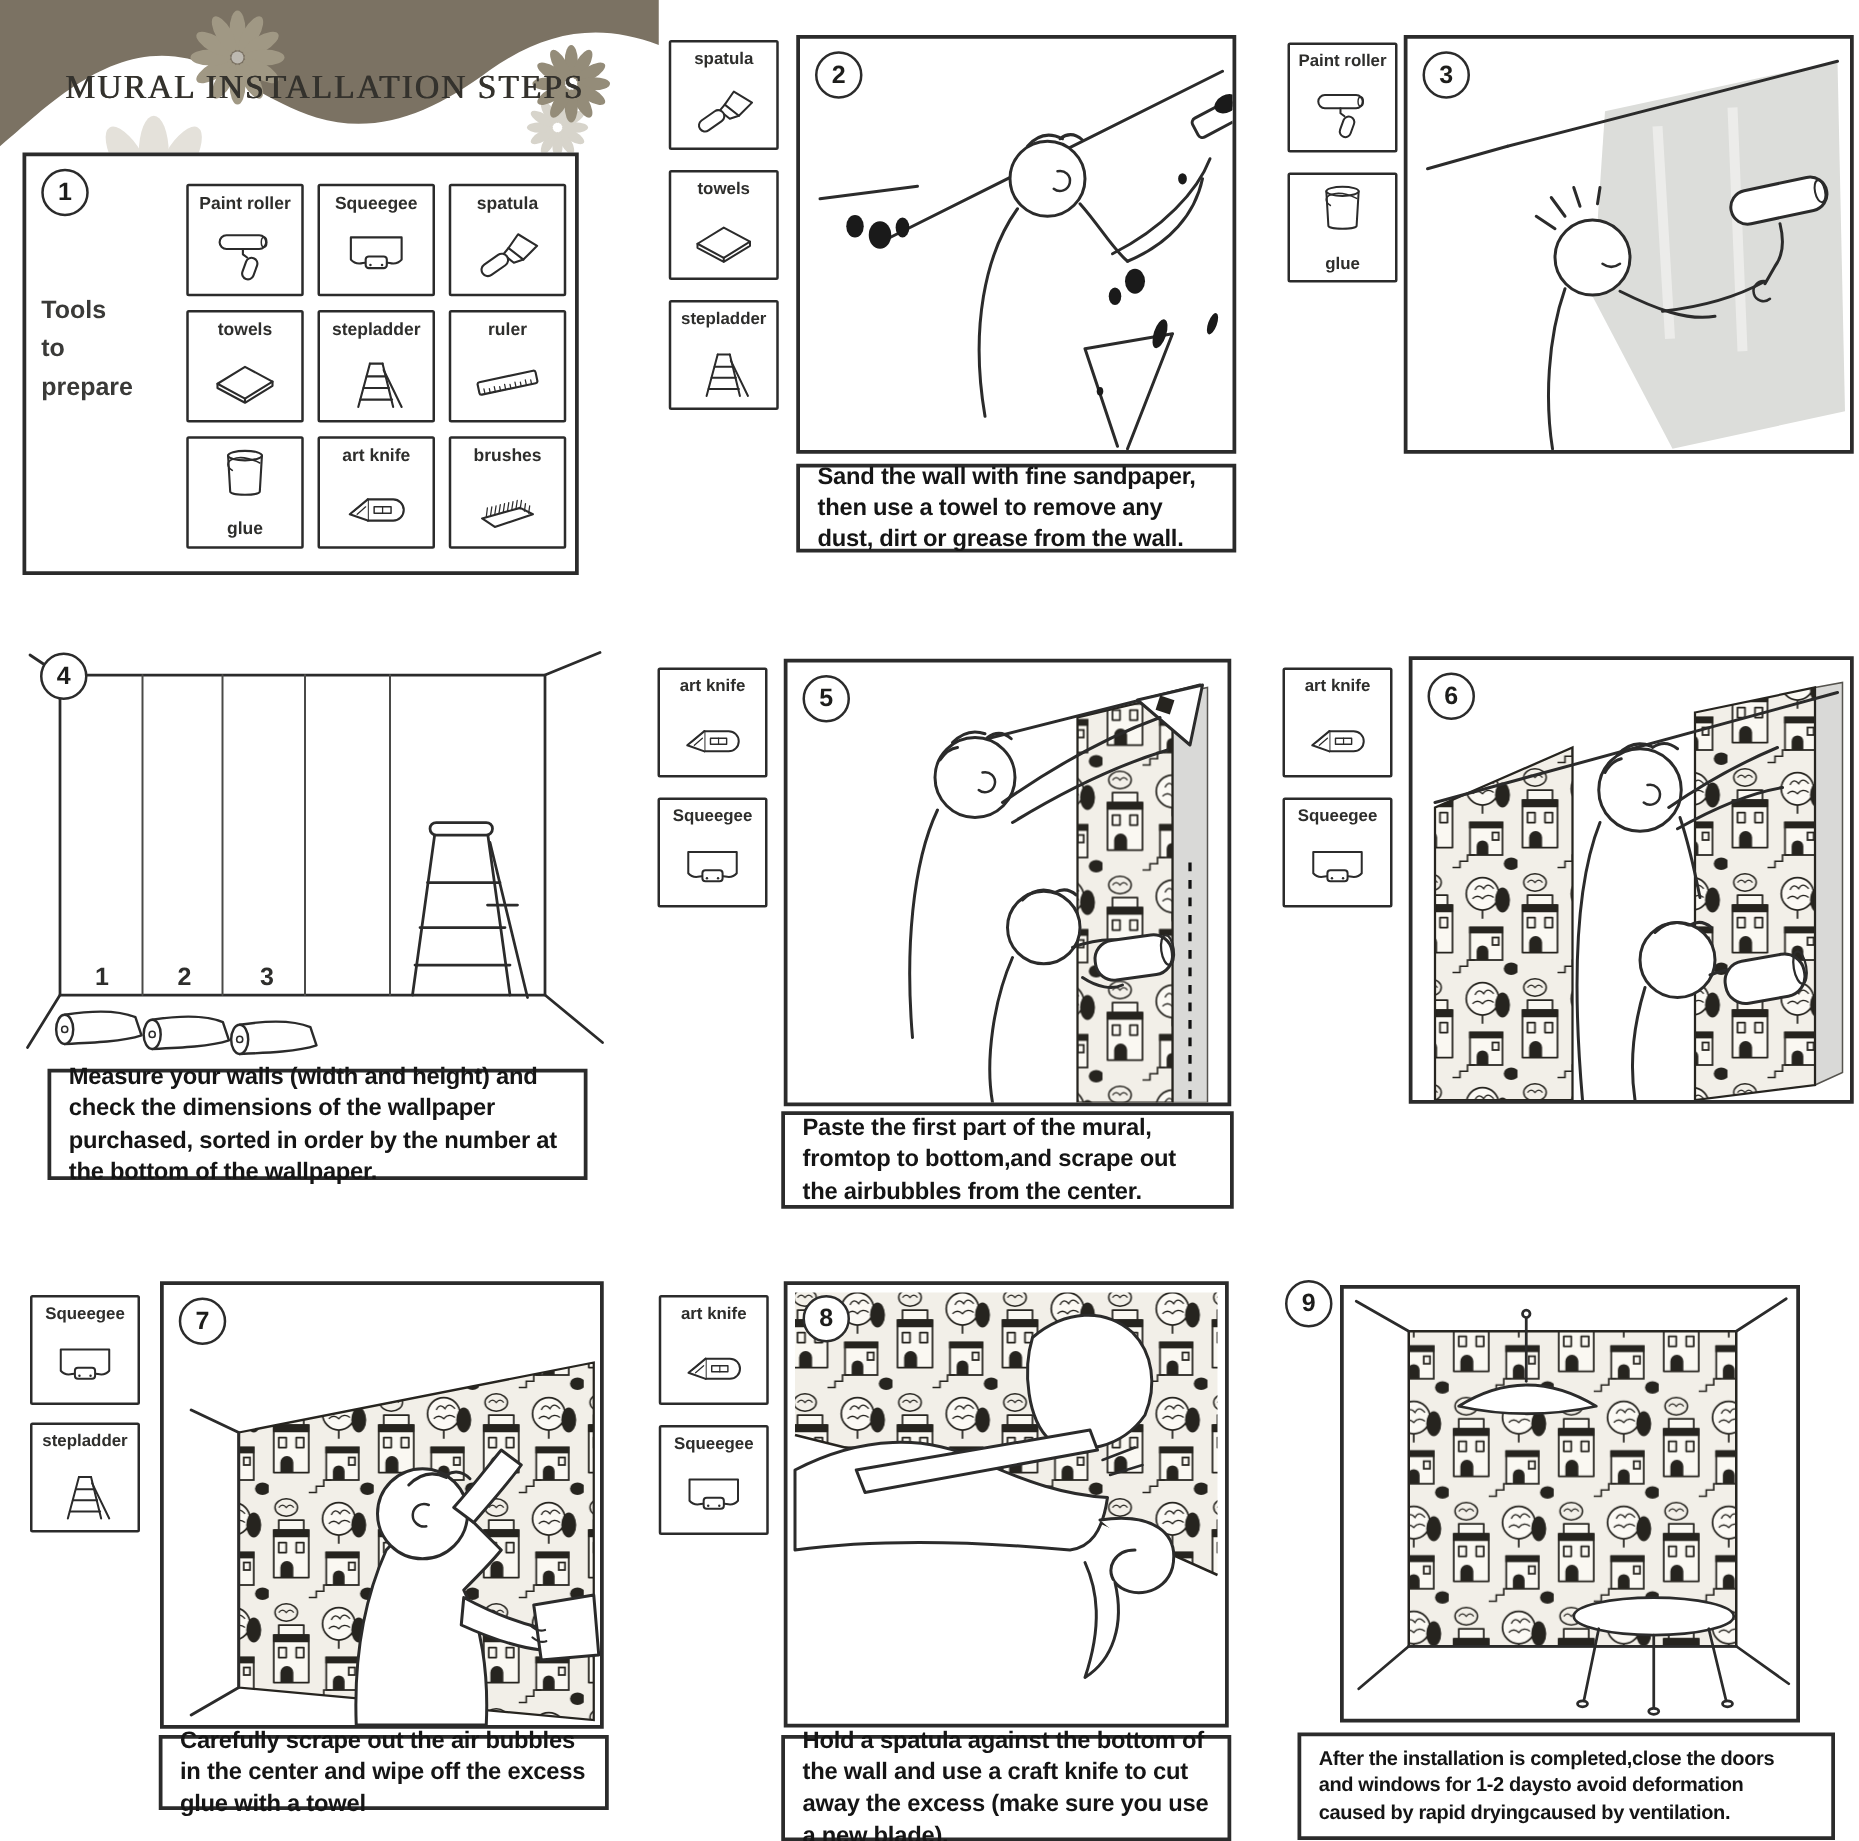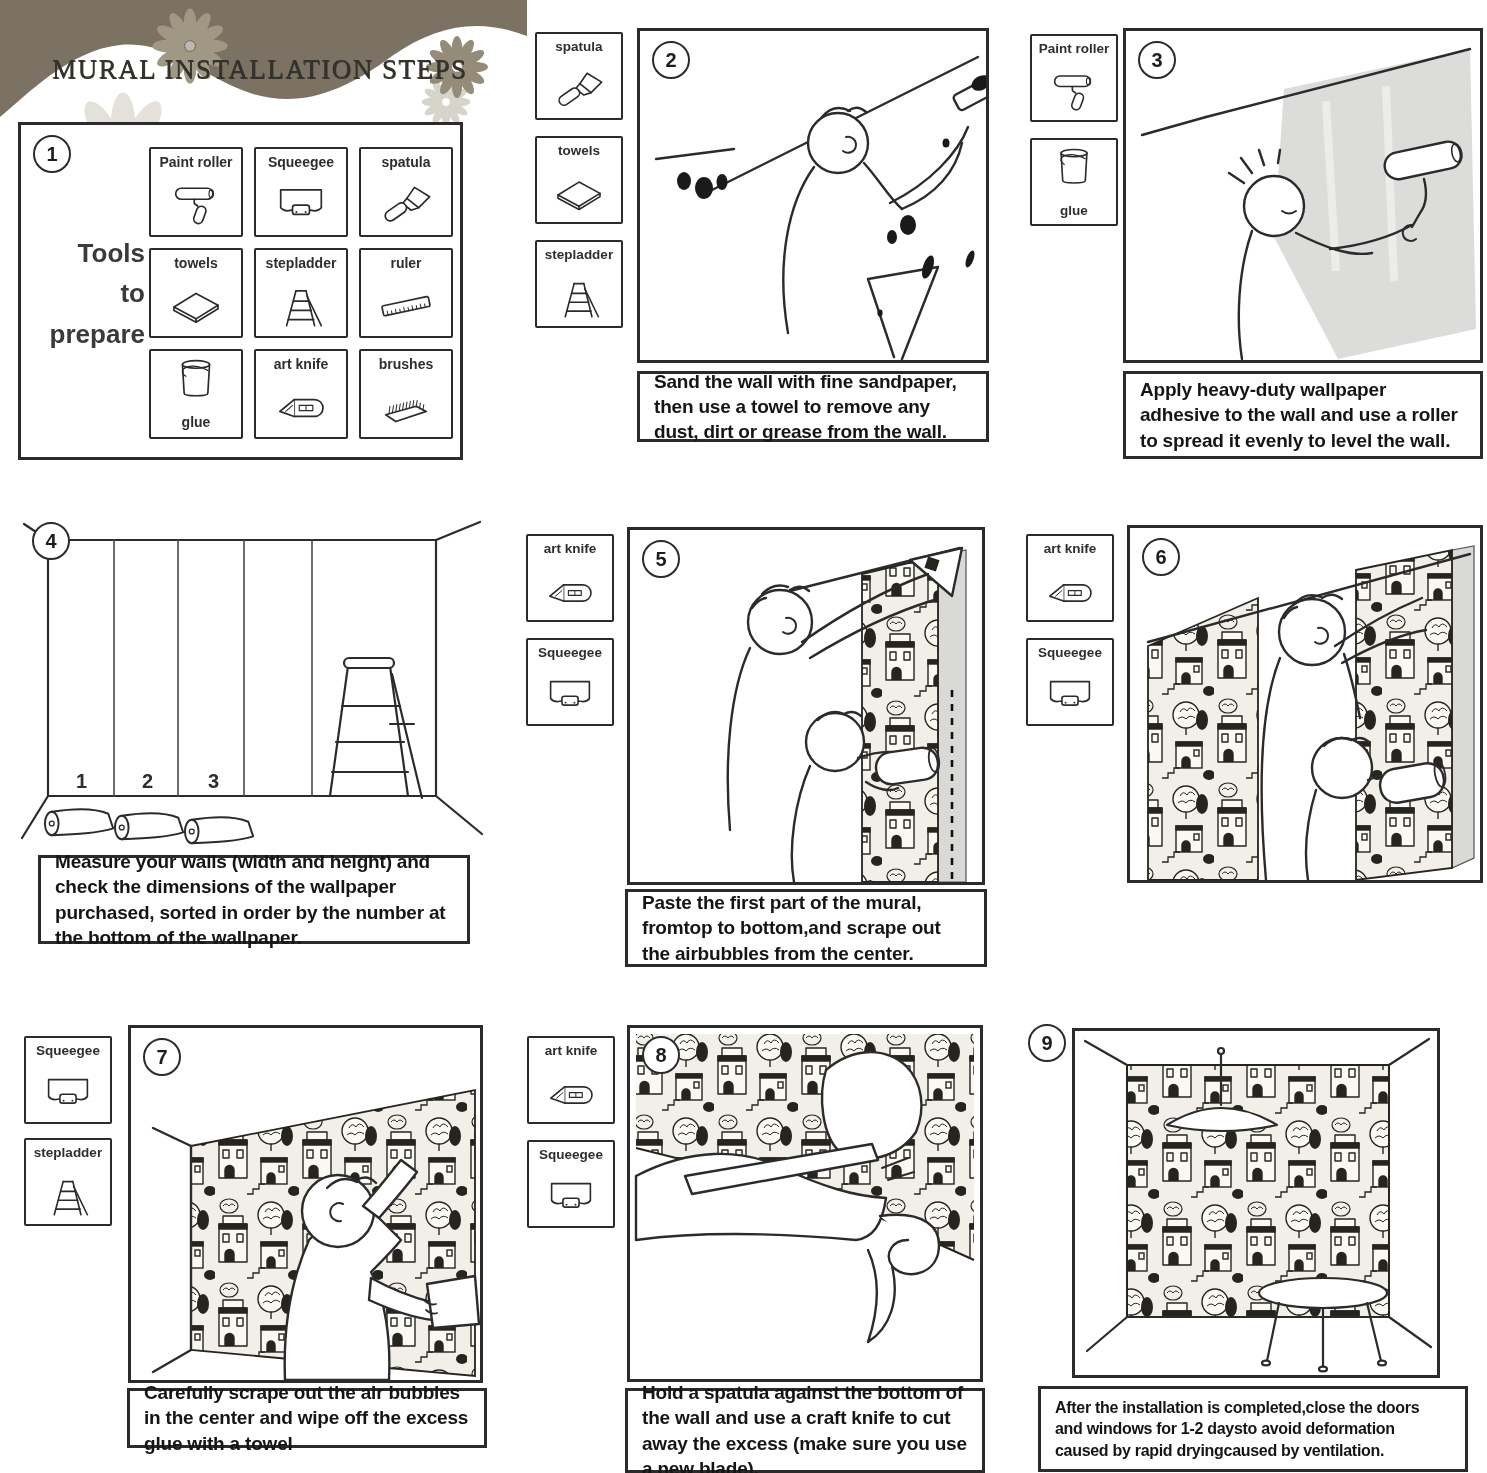--- a/index.html
+++ b/index.html
@@ -27,22 +27,22 @@
   .toolcell{border:2.5px solid #2b2b2b;border-radius:2px;background:#fff;box-sizing:border-box;
             display:flex;flex-direction:column;align-items:center;justify-content:space-between;
             padding:5px 2px 7px 2px;}
   .toolcell.label-bottom{flex-direction:column-reverse;}
   .toolcell .t-label{font-size:14px;font-weight:bold;color:#2e2e2c;white-space:nowrap;}
   .toolcell svg{width:58px;height:44px;}
 
   .title{position:absolute;left:52px;top:54px;font-family:"Liberation Serif", serif;font-weight:normal;
          font-size:27px;letter-spacing:1.5px;color:#34322d;z-index:4;white-space:nowrap;
          text-shadow:0.6px 0.6px 0 #34322d;}
-  .tools-label{position:absolute;left:12px;top:108px;width:112px;text-align:right;
-               font-size:26px;font-weight:bold;color:#3a3a38;line-height:1.55;z-index:2;}
+  .tools-label{position:absolute;left:12px;top:108px;width:112px;text-align:left;
+               font-size:20px;font-weight:bold;color:#3a3a38;line-height:1.55;z-index:2;}
 
   .grid9{position:absolute;left:128px;top:22px;width:304px;height:292px;display:grid;
          grid-template-columns:repeat(3,1fr);grid-template-rows:repeat(3,1fr);gap:11px;z-index:2;}
 
   .flower{position:absolute;pointer-events:none;}
   svg text{font-family:"Liberation Sans", sans-serif;}
 </style>
 </head>
 <body>
 
@@ -344,23 +344,20 @@
         <path d="M156 180 q7 5 14 0" stroke-width="2"></path>
         <path d="M126 200 C112 240 110 290 116 328"></path>
         <path d="M170 202 C198 216 224 226 246 222"></path>
         <path d="M204 218 C240 214 268 204 286 194"></path>
         <rect x="258" y="116" width="78" height="27" rx="13.5" transform="rotate(-12 297 129)" fill="#fff"></rect>
         <ellipse cx="330" cy="122" rx="4" ry="9" transform="rotate(-12 330 122)" stroke-width="1.6"></ellipse>
         <path d="M298 148 C302 164 300 174 294 182 L286 196"></path>
         <path d="M286 194 a8 8 0 1 0 4 14" stroke-width="2"></path>
       </g>
     </svg>
-  </div>
-  <div class="capbox" style="left:1123px;top:371px;width:360px;height:88px">
-    <div class="cap-text">Apply heavy-duty wallpaper adhesive to the wall and use a roller to spread it evenly to level the wall.</div>
   </div>
 
   <div class="circnum" style="left:32px;top:522px">4</div>
   <svg class="abs" style="left:18px;top:516px" width="470" height="334" viewBox="0 0 470 334">
     <g stroke="#2b2b2b" stroke-width="2.2" fill="none" stroke-linecap="round" stroke-linejoin="round">
       <path d="M6 8 L30 24 M462 6 L418 24 M4 322 L30 280 M464 318 L418 280"></path>
       <rect x="30" y="24" width="388" height="256" fill="#fff"></rect>
       <path d="M96 24 V280 M160 24 V280 M226 24 V280 M294 24 V280" stroke-width="1.6" stroke="#4a4a48"></path>
       <path d="M330 150 L312 280 M372 150 L390 280"></path>
       <rect x="326" y="142" width="50" height="10" rx="5" fill="#fff"></rect>

